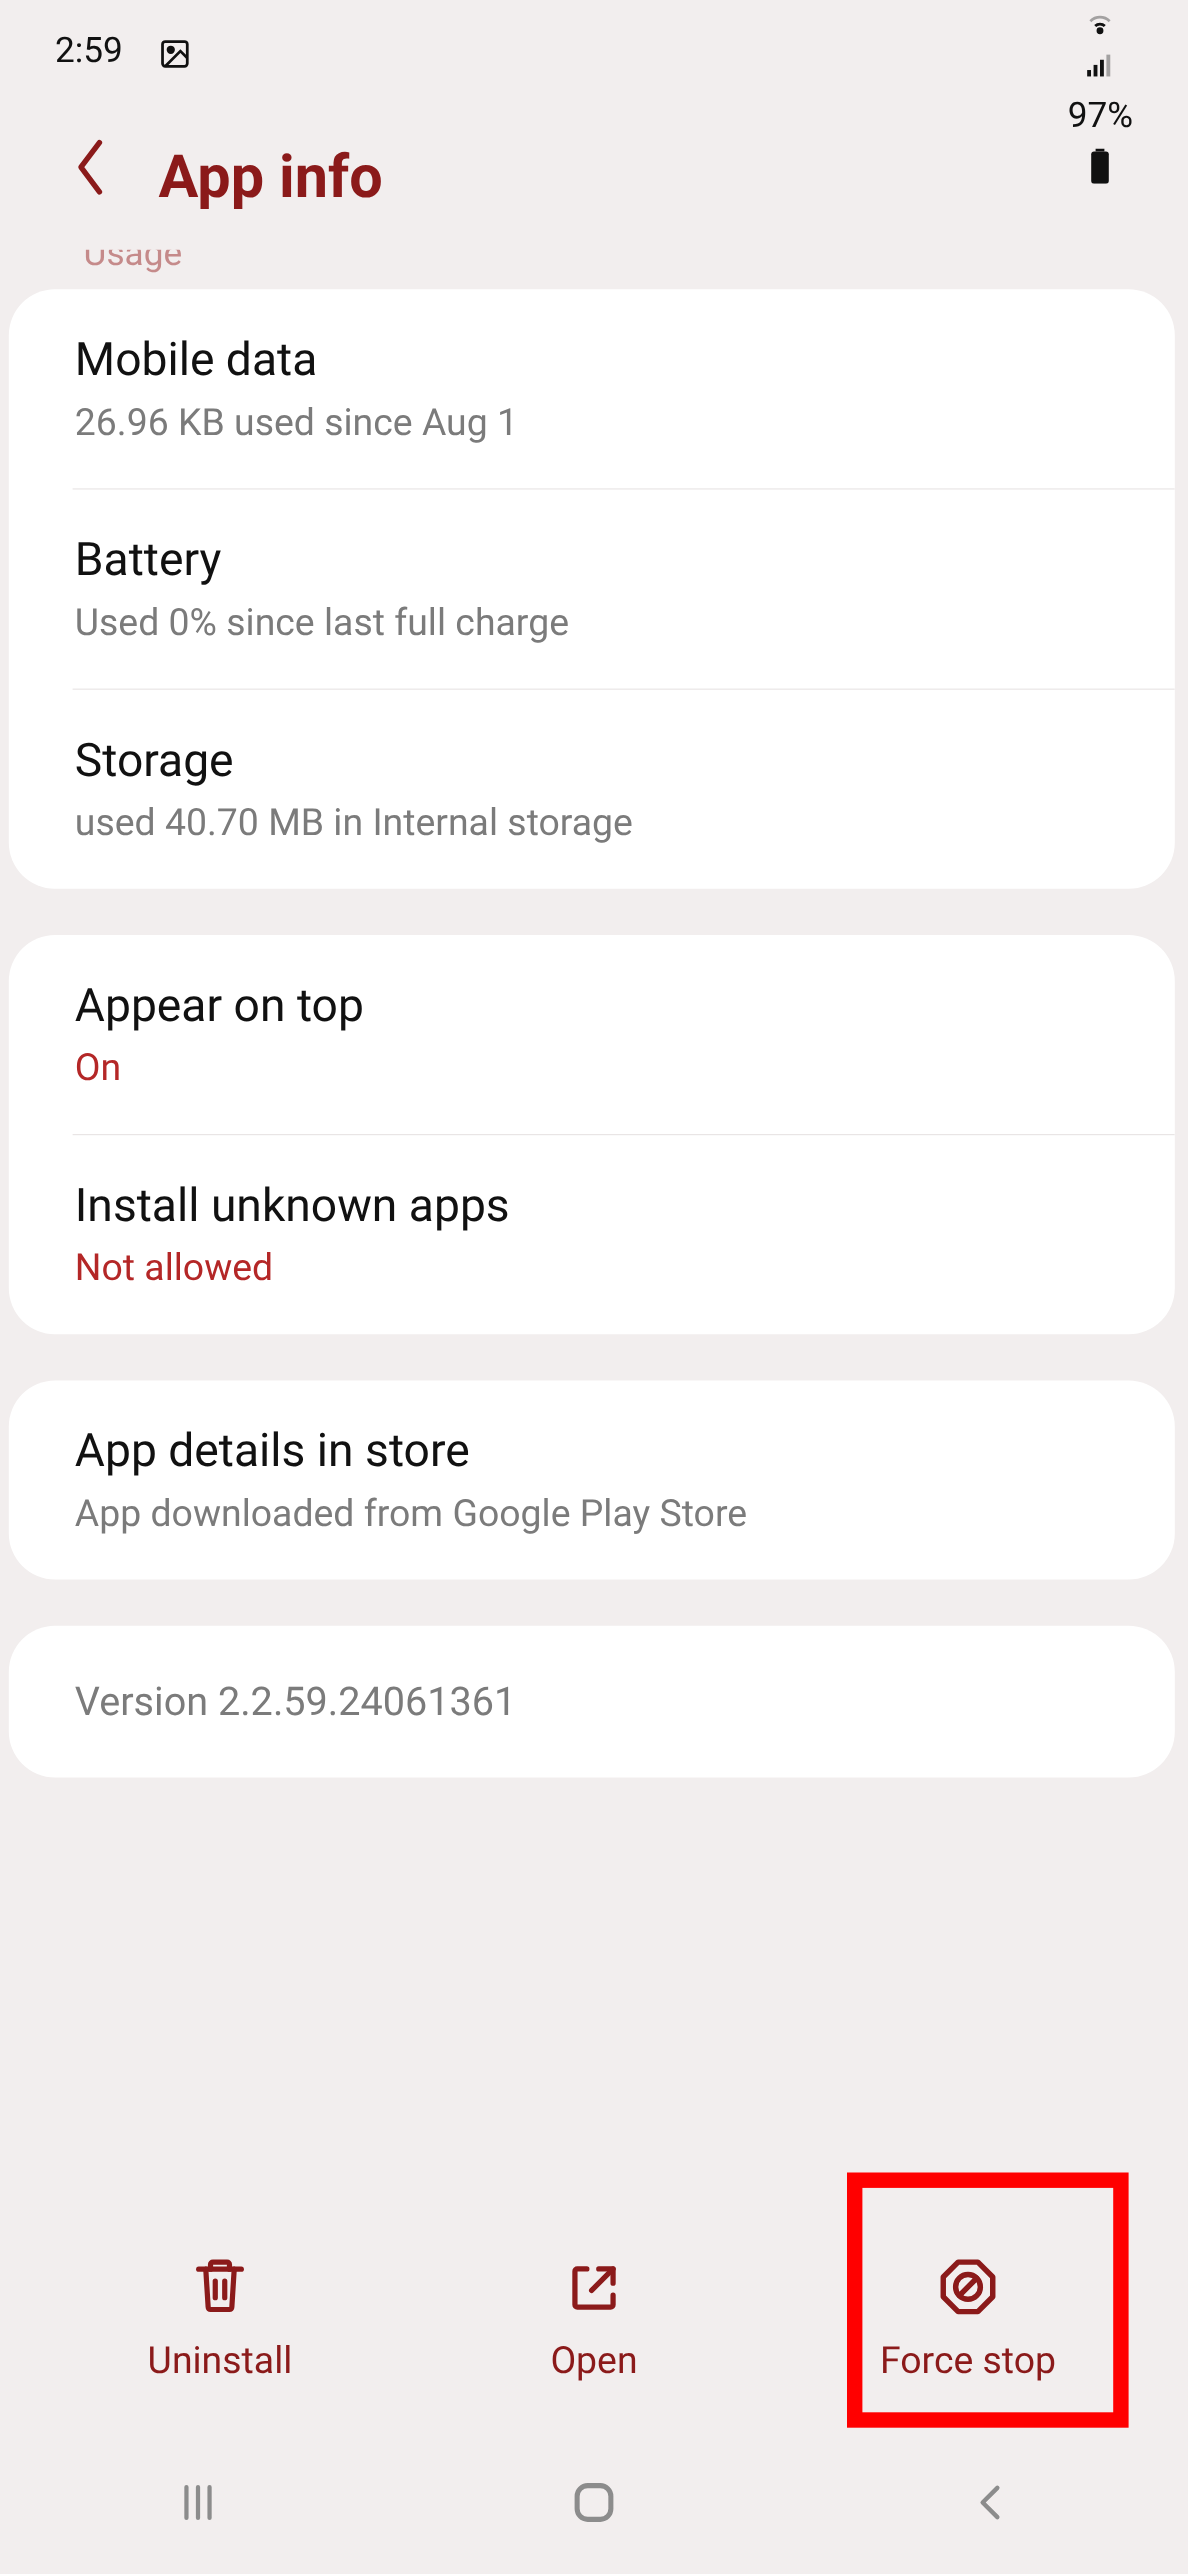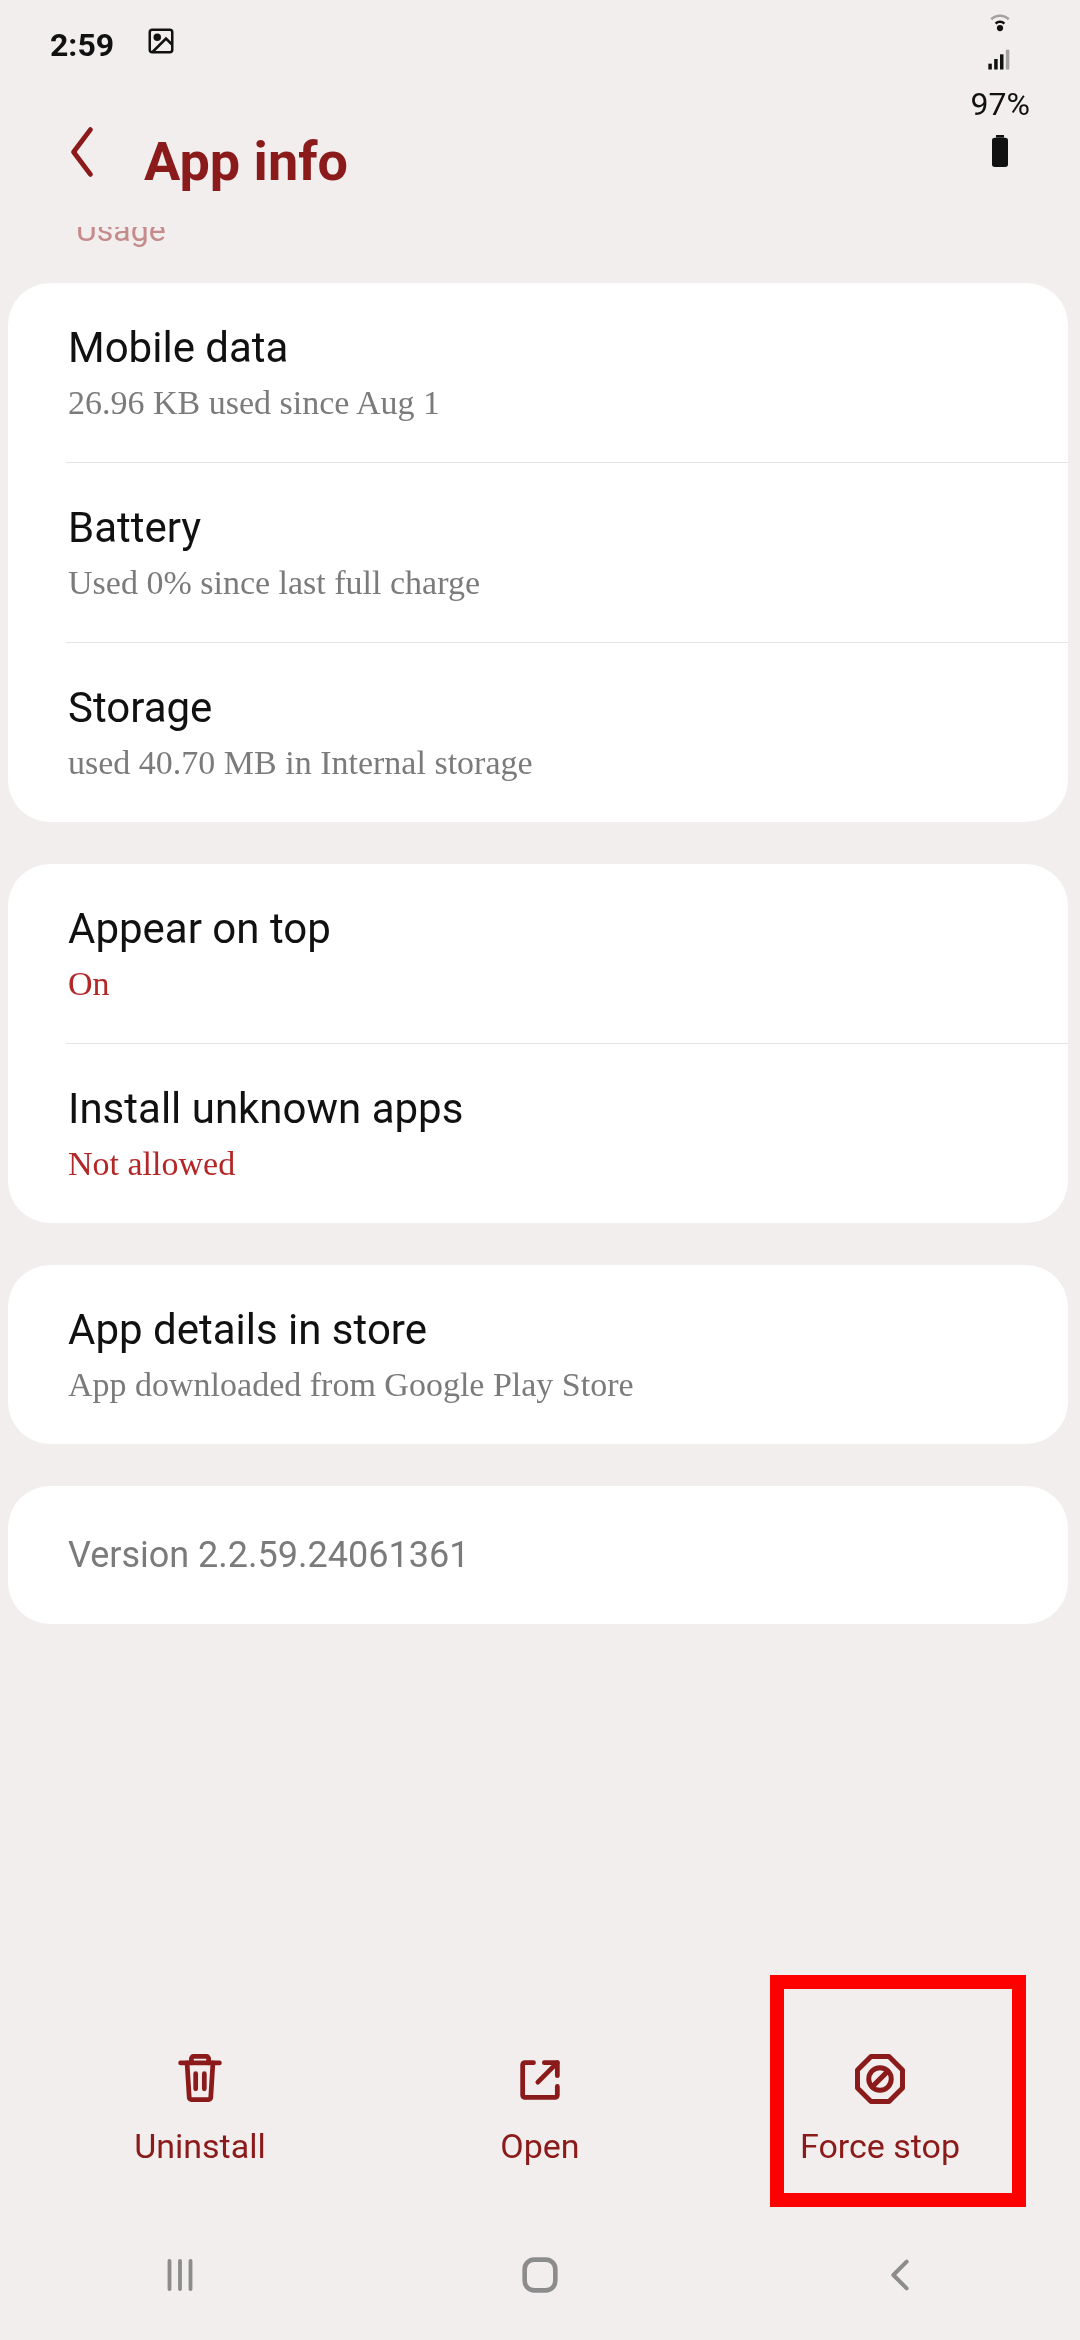--- a/index.html
+++ b/index.html
@@ -12,21 +12,21 @@
     }
     .status-bar {
       height: 90px;
       display: flex;
       justify-content: space-between;
       align-items: center;
       padding: 0 50px;
       font-size: 32px;
       color: #111;
     }
-    .status-left { display: flex; align-items: flex-start; gap: 32px; font-weight: bold; }
+    .status-left { display: flex; align-items: flex-end; gap: 32px; }
     .status-right { display: flex; align-items: center; gap: 12px; flex-direction: column; }
     .status-right span, .status-left span { display: flex; align-items: center; }
     .header {
       display: flex;
       align-items: flex-start;
       padding: 40px 60px 40px 60px;
       gap: 40px;
     }
     .back-chevron {
       width: 44px; height: 44px;
@@ -34,21 +34,21 @@
     }
     .page-title {
       font-size: 54px;
       font-weight: 700;
       color: #8b1a1a;
     }
     .partial-label {
       color: #c58a8a;
       font-size: 32px;
       padding: 0 76px;
-      margin-bottom: 28px;
+      margin-bottom: 8px;
       position: relative;
       top: -6px;
     }
     .card {
       background: #fff;
       border-radius: 42px;
       margin: 0 12px 42px 8px;
       overflow: hidden;
     }
     .row {
@@ -60,21 +60,20 @@
       margin-left: 58px;
     }
     .row-title {
       font-size: 42px;
       color: #111;
       margin-bottom: 12px;
     }
     .row-sub {
       font-size: 34px;
       color: #7b7b7b;
-      font-family: Liberation Serif, serif;
     }
     .row-sub.accent {
       color: #b42727;
     }
     .version-row {
       padding: 48px 60px;
     }
     .version-text {
       font-size: 36px;
       color: #7b7b7b;

